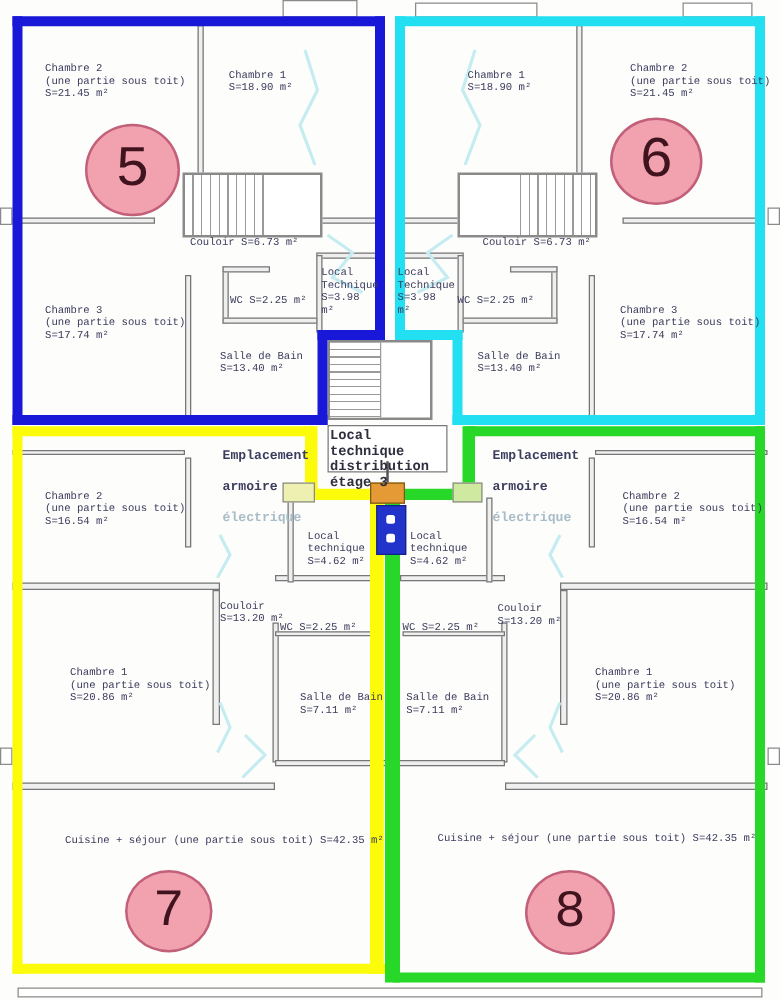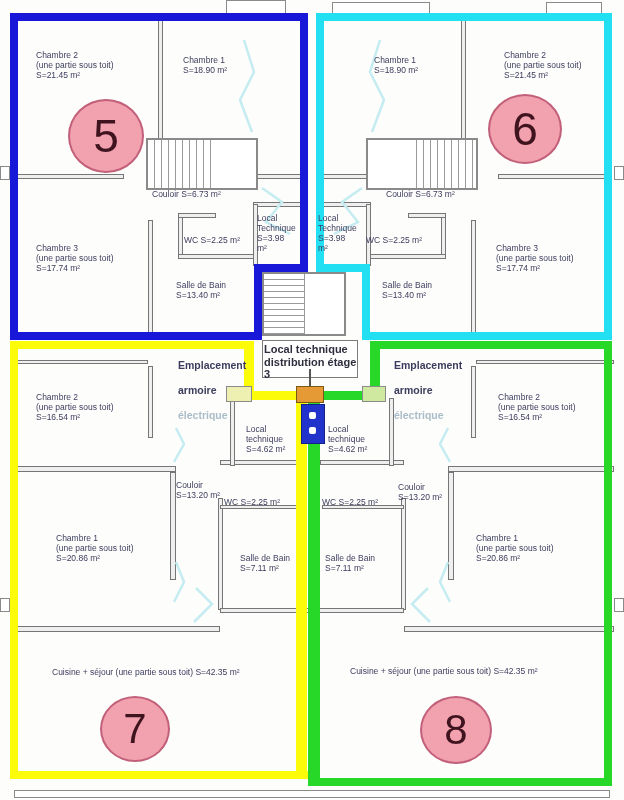--- a/index.html
+++ b/index.html
@@ -1,17 +1,17 @@
 <!DOCTYPE html>
 <html><head>
 <meta charset="utf-8">
 <style>
   html,body{margin:0;padding:0;background:#ffffff;}
   #plan{position:relative;width:624px;height:800px;background:#fdfdfb;overflow:hidden;
-        font-family:Liberation Sans, sans-serif;}
+        font-family:Liberation Mono, monospace;}
   .abs{position:absolute;}
   .bar{position:absolute;z-index:30;}
   .wall{position:absolute;background:#efefef;border:1px solid #767676;box-sizing:border-box;z-index:10;}
   .tab{position:absolute;background:#ffffff;border:1px solid #8a8a8a;box-sizing:border-box;z-index:5;}
   .stair{position:absolute;background:#ffffff;border:2px solid #8a8a8a;box-sizing:border-box;z-index:12;}
   .treads-v{position:absolute;top:0;bottom:0;background:repeating-linear-gradient(to right,#ffffff 0,#ffffff 6px,#9a9a9a 6px,#9a9a9a 7px);}
   .treads-h{position:absolute;top:0;bottom:0;left:0;background:repeating-linear-gradient(to bottom,#ffffff 0,#ffffff 5px,#9a9a9a 5px,#9a9a9a 6px);}
   .lbl{position:absolute;z-index:50;font-size:8.5px;line-height:1.18;color:#3c3c5e;white-space:pre-line;}
   .one{white-space:nowrap;}
   .big{font-weight:bold;font-size:11px;color:#2e2e3e;line-height:1.15;}

